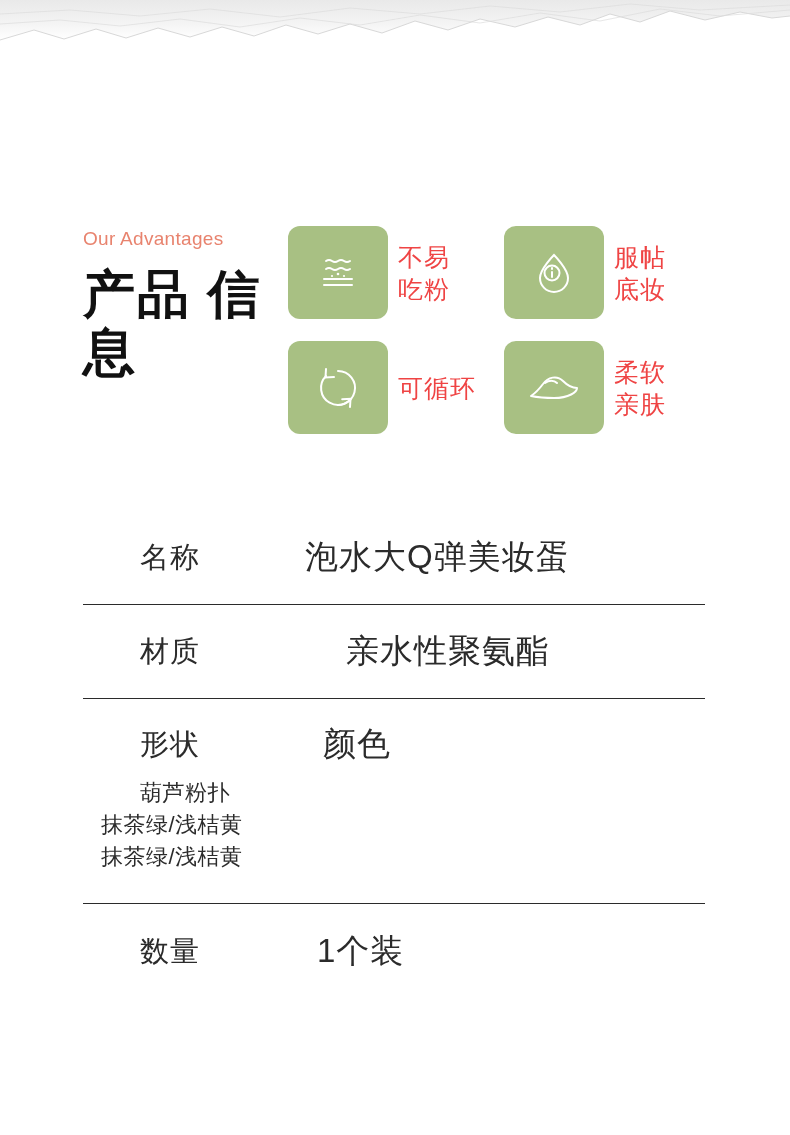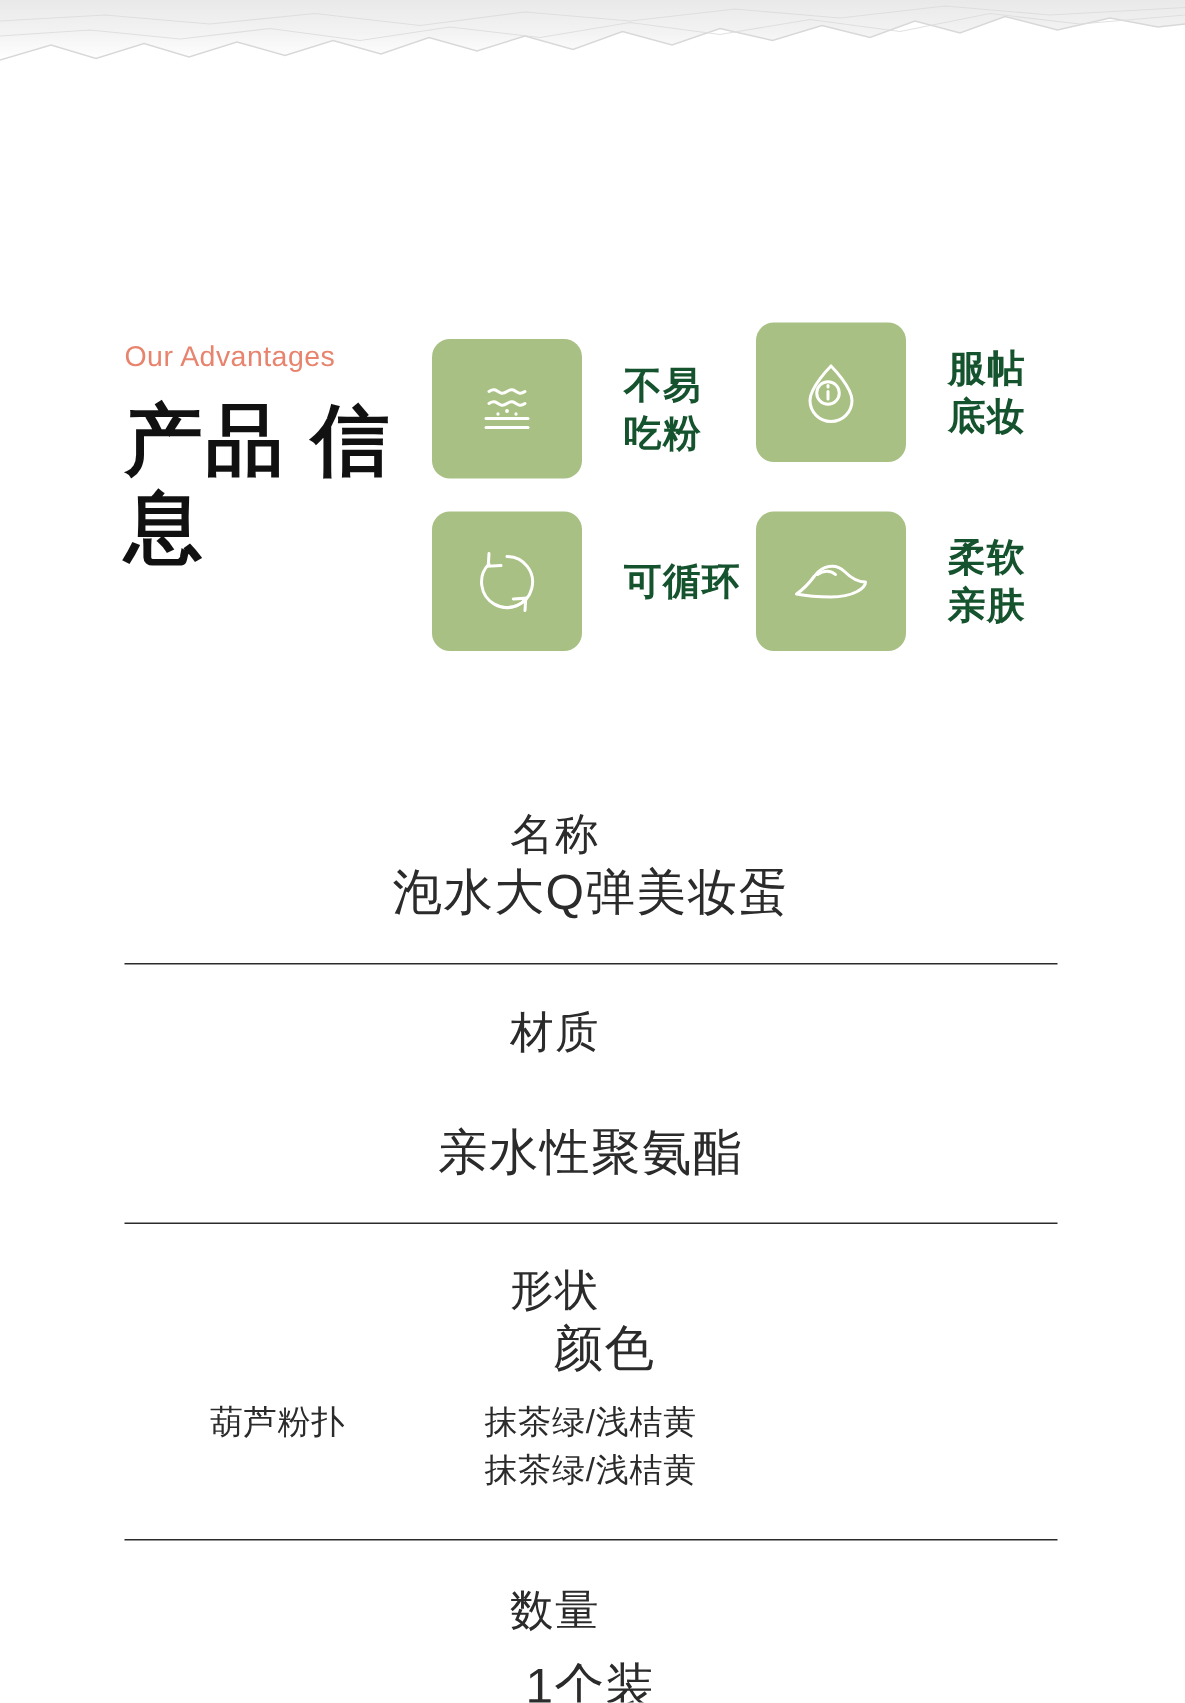--- a/index.html
+++ b/index.html
@@ -63,57 +63,55 @@
     top: 0px;
     width: 470px;
     height: 220px;
   }
   .adv-item {
     position: absolute;
     display: flex;
     align-items: center;
   }
   .adv-item.pos-0 { left: 0px;   top: 11px; }
-  .adv-item.pos-1 { left: 216px; top: 0; }
+  .adv-item.pos-1 { left: 216px; top: 11px; }
   .adv-item.pos-2 { left: 0px;   top: 126px; }
   .adv-item.pos-3 { left: 216px; top: 126px; }
 
   .adv-tile {
     width: 100px;
     height: 93px;
     background: #a8c083;
     border-radius: 12px;
     display: flex;
     align-items: center;
     justify-content: center;
     flex: none;
   }
   .adv-tile svg { display: block; }
   .adv-label {
-    margin-left: 28px;
-    color: #14532d;
+    margin-left: 10px;
+    color: #ef4444;
     font-size: 25px;
     line-height: 32px;
     white-space: pre-line;
     letter-spacing: 1px;
-    font-weight: bold;
   }
 
   
   .spec {
     position: absolute;
     left: 83px;
     top: 512px;
     width: 622px;
   }
   .spec-row {
     position: relative;
     display: flex;
     align-items: center;
-    flex-direction: column;
   }
   .spec-key {
     width: 222px;
     padding-left: 57px;
     box-sizing: border-box;
     color: #2b2b2b;
     font-size: 29px;
     line-height: 38px;
     letter-spacing: 1px;
   }
@@ -129,20 +127,21 @@
     width: 622px;
   }
   .row-name  { padding: 26px 0 28px 0; }
   .row-mat   { padding: 27px 0 28px 0; gap: 41px; }
   .row-shape { padding: 26px 0 0 0; }
   .row-qty   { padding: 28px 0 0 0; gap: 12px; }
 
   .shape-detail {
     display: flex;
     padding: 14px 0 30px 0;
+    flex-direction: column;
   }
   .shape-col-a {
     width: 222px;
     padding-left: 57px;
     box-sizing: border-box;
   }
   .small-line {
     color: #2b2b2b;
     font-size: 22px;
     line-height: 32px;

